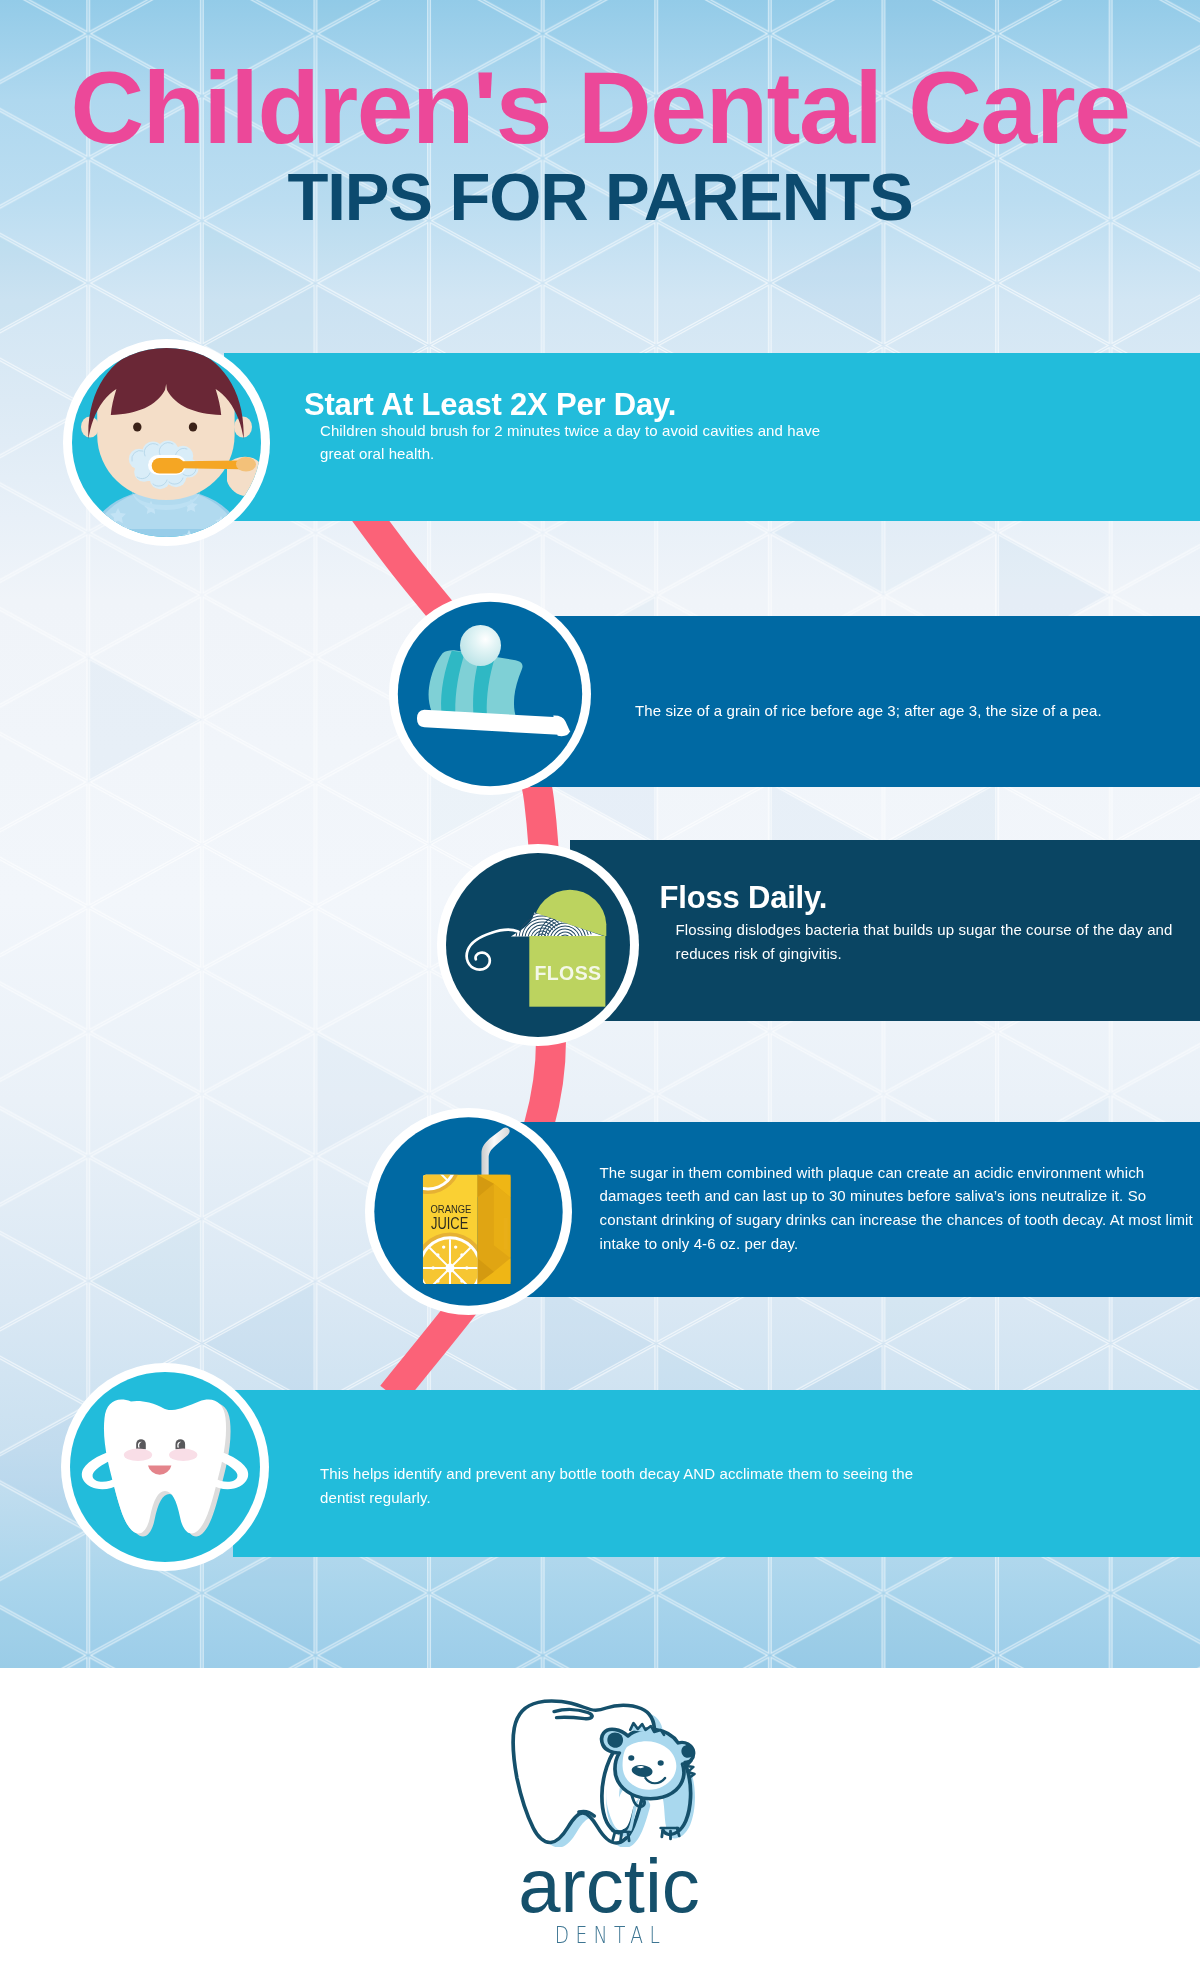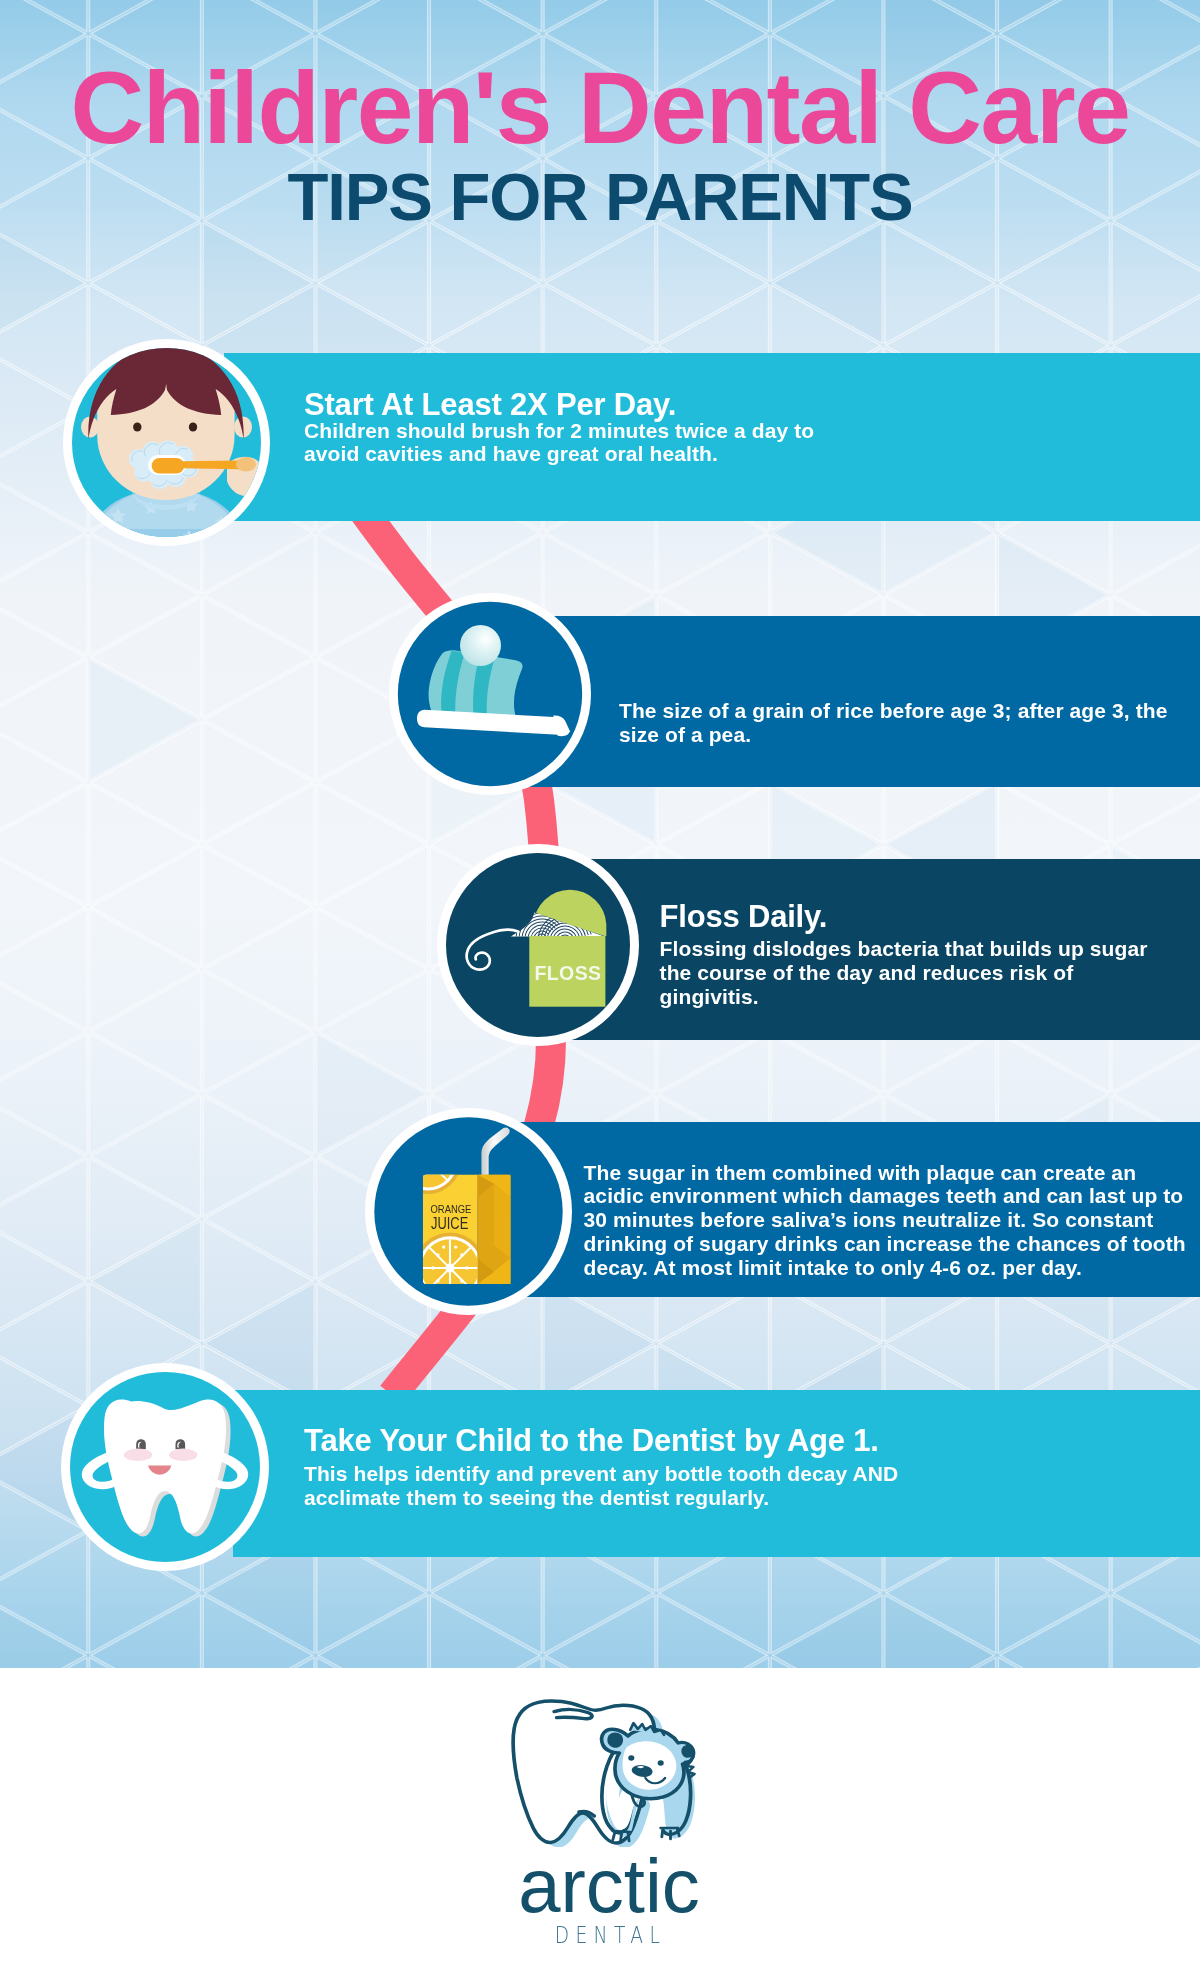--- a/index.html
+++ b/index.html
@@ -17,31 +17,31 @@
 
   .band { position:absolute; }
   .band .ttl { font-weight:bold; color:#ffffff; }
   .band .body { font-weight:bold; color:#ffffff; }
 
   .circ { position:absolute; border-radius:50%; background:#fff; }
 
   
   .band { color:#fff; }
   .band .ttl { position:absolute; font-size:31px; line-height:39px; font-weight:bold; letter-spacing:-0.2px; }
-  .band .body { position:absolute; font-size:21px; line-height:23.8px; font-weight:bold; letter-spacing:0.1px; }
+  .band .body { position:absolute; font-size:15px; line-height:23.8px; font-weight:normal; letter-spacing:0.1px;margin-left:16px; }
 
   .b1 { left:224px; top:353px; width:976px; height:168px; background:#22BCDB; }
   .b1 .ttl  { left:80px; top:32px; }
   .b1 .body { left:80px; top:65.5px; width:518px; }
 
   .b2 { left:530px; top:616px; width:670px; height:171px; background:#0069A3; }
   .b2 .ttl  { left:89px; top:14px; width:500px; }
   .b2 .body { left:89px; top:83px; width:552px; }
 
-  .b3 { left:570px; top:859px; width:630px; height:181px; background:#0A4563; }
+  .b3 { left:570px; top:840px; width:630px; height:181px; background:#0A4563; }
   .b3 .ttl  { left:89.6px; top:38px; }
   .b3 .body { left:89.6px; top:78.3px; width:515px; }
 
   .b4 { left:500px; top:1122px; width:700px; height:175px; background:#0069A3; }
   .b4 .ttl  { left:83.6px; top:8.5px; }
   .b4 .body { left:83.6px; top:38.5px; width:605px; }
 
   .b5 { left:233px; top:1390px; width:967px; height:167px; background:#22BCDB; }
   .b5 .ttl  { left:71px; top:30.8px; }
   .b5 .body { left:71px; top:72.3px; width:600px; }
@@ -417,21 +417,20 @@
 
       <rect x="55" y="63" width="54" height="108" fill="#FFFFFF" opacity="0.16"></rect>
     </g>
     <text x="63.3" y="101.2" fill="#2B2B20" font-family="Liberation Sans, sans-serif" font-size="11.2" textLength="39.5" lengthAdjust="spacingAndGlyphs">ORANGE</text>
     <text x="63.8" y="117.2" fill="#2B2B20" font-family="Liberation Sans, sans-serif" font-size="15.1" textLength="36" lengthAdjust="spacingAndGlyphs">JUICE</text>
   </g>
 </svg>
   </div>
 
   <div class="band b5">
-    <div class="ttl">Take Your Child to the Dentist by Age 1.</div>
     <div class="body">This helps identify and prevent any bottle tooth decay AND acclimate them to seeing the dentist regularly.</div>
   </div>
   <div class="circ c5">
     <svg viewBox="0 0 208 208" width="208" height="208">
   <defs>
           <clipPath id="clipC5">
             <circle cx="104" cy="104" r="95"></circle>
           </clipPath>
         </defs>
   <circle cx="104" cy="104" r="95" fill="#22BCDB"></circle>

